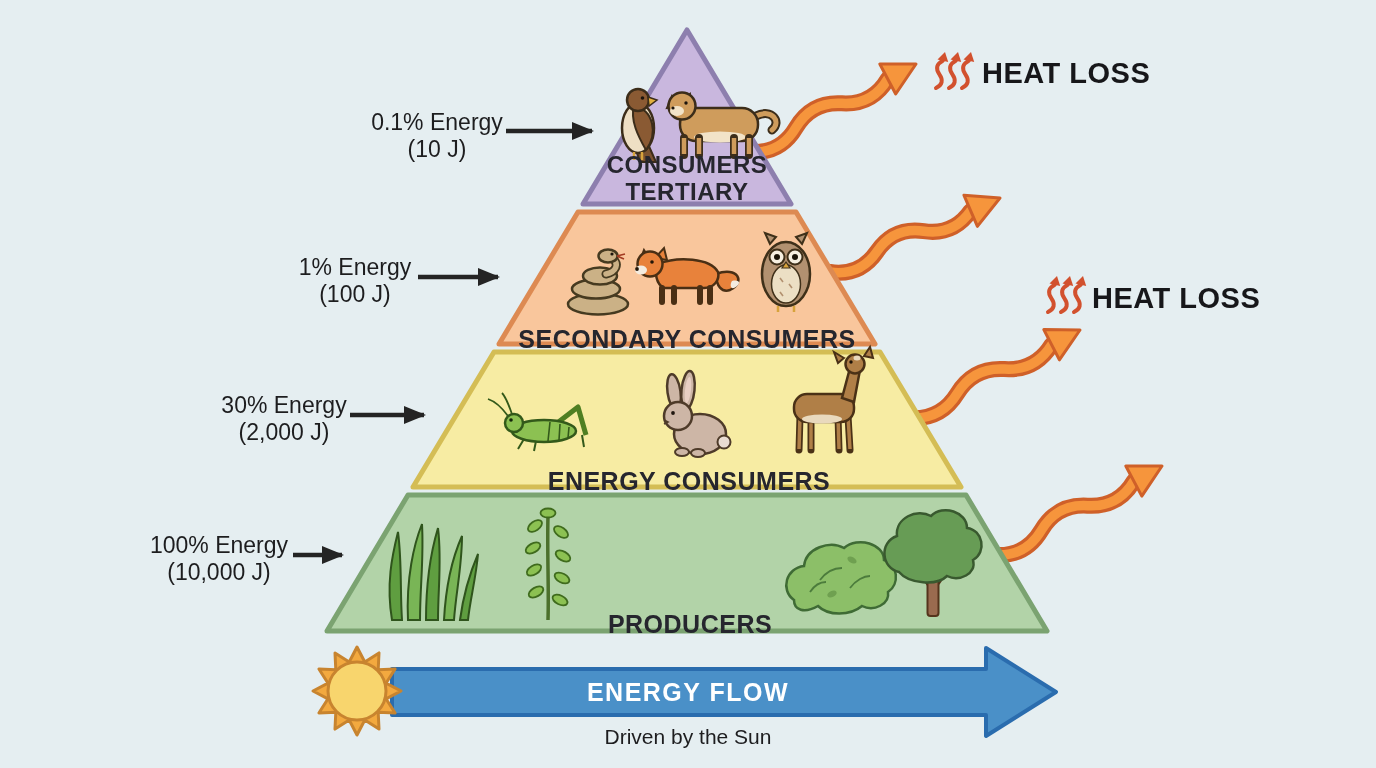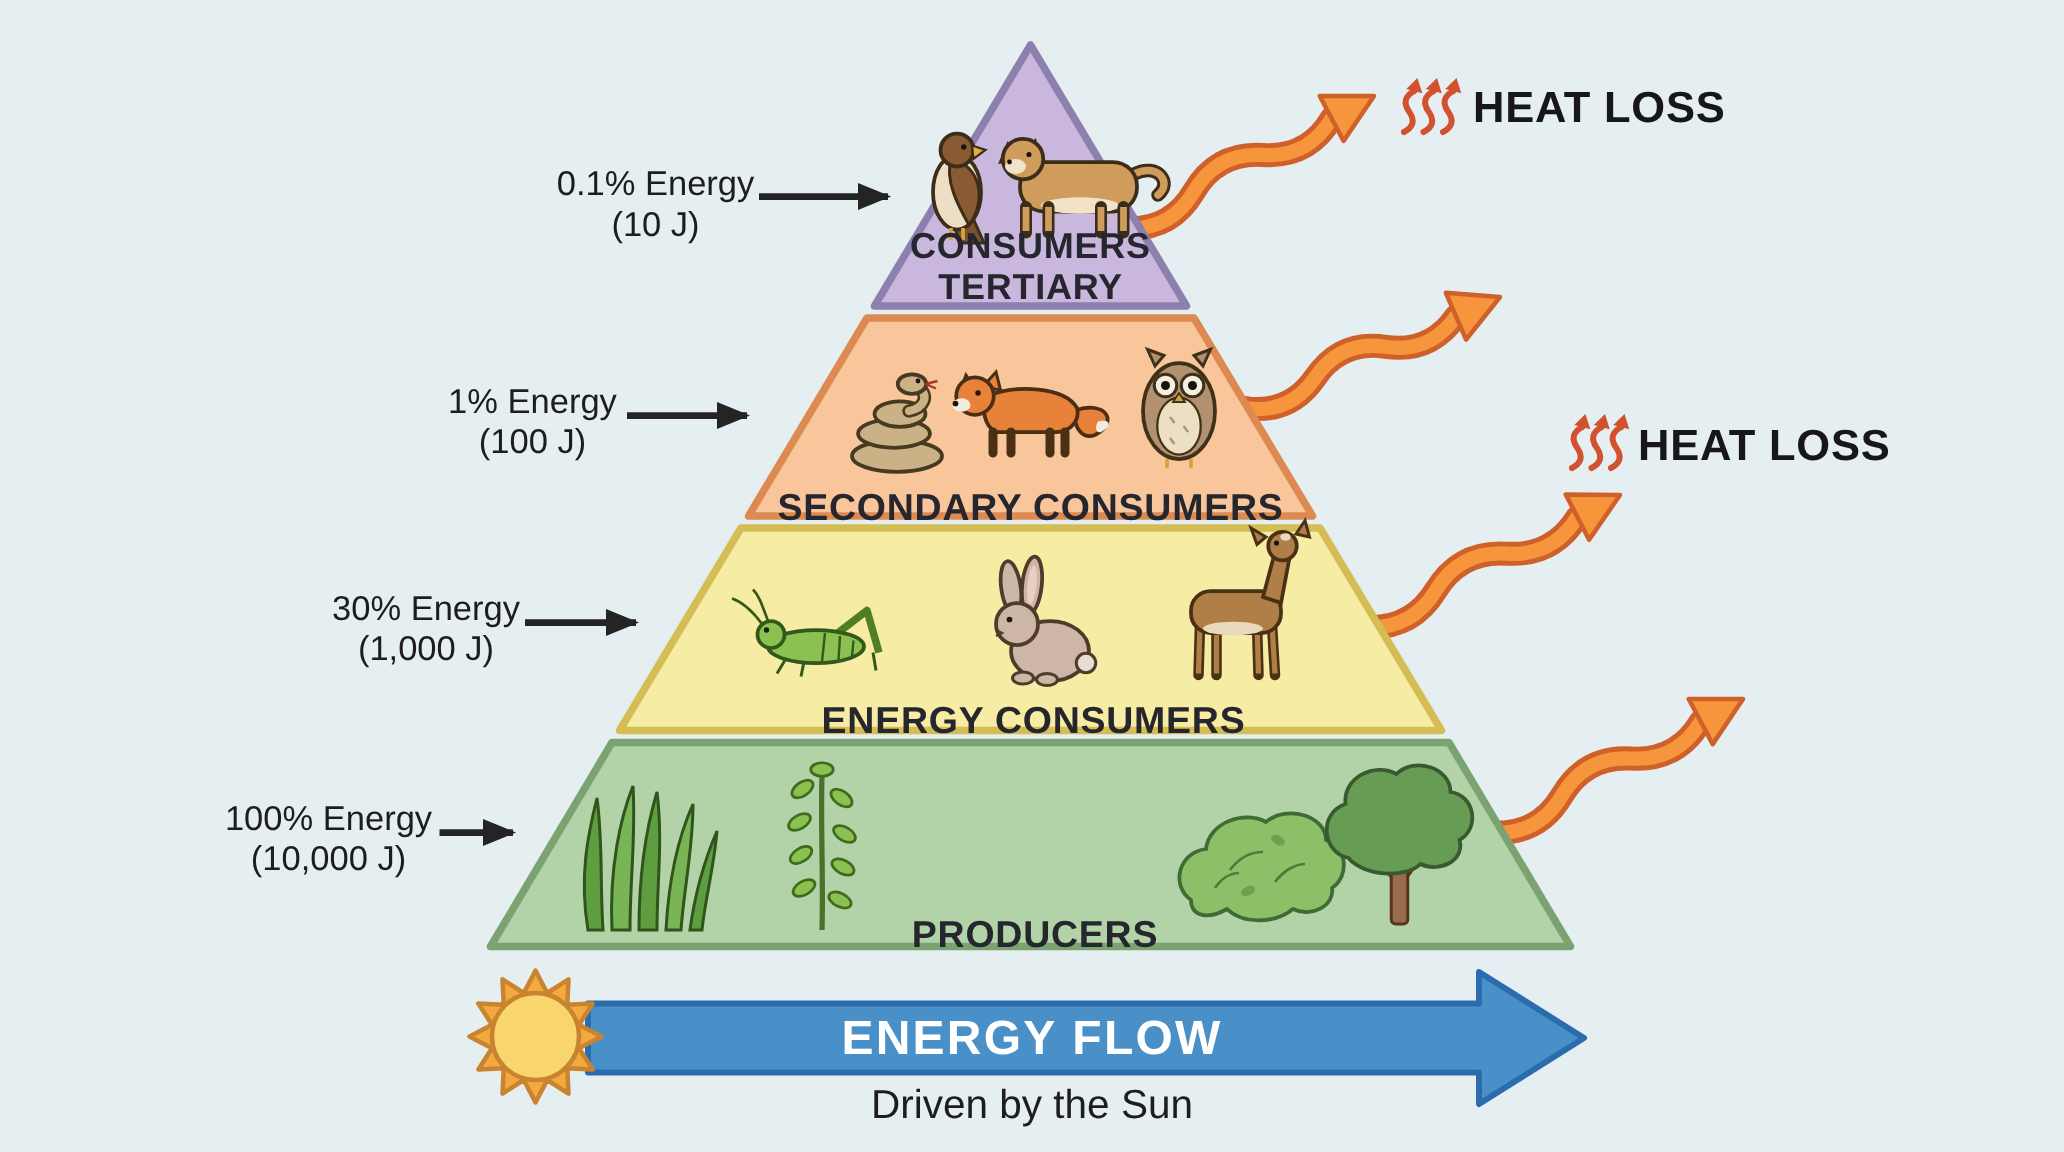--- a/index.html
+++ b/index.html
@@ -9,22 +9,22 @@
     font-family:"Liberation Sans", sans-serif;
   }
   svg.scene{position:absolute;left:0;top:0;}
   .overlay{position:absolute;transform:translate(-50%,-50%);text-align:center;white-space:nowrap;}
   .side-label{font-size:23px;line-height:27px;font-weight:500;color:#1d1d1f;}
   .level-label{font-weight:bold;color:#26262e;letter-spacing:.5px;}
   .level-label.two-line{font-size:24px;line-height:27px;}
   .level-label.one-line{font-size:25px;margin-top:12px;}
   .heatloss{position:absolute;transform:translate(0,-50%);font-size:29px;font-weight:bold;
     color:#17171a;letter-spacing:.5px;white-space:nowrap;}
-  .flow-label{font-size:32px;font-weight:bold;color:#ffffff;letter-spacing:1.5px;}
-  .flow-subtitle{font-size:27px;font-weight:500;color:#1d1d1f;}
+  .flow-label{font-size:25px;font-weight:bold;color:#ffffff;letter-spacing:1.5px;}
+  .flow-subtitle{font-size:21px;font-weight:500;color:#1d1d1f;}
   .ptr{stroke:#242424;stroke-width:4.5;}
 </style>
 </head>
 <body>
 
 <div class="canvas">
 
 <svg class="scene" width="1376" height="768" viewBox="0 0 1376 768">
   <defs>
     <marker id="arrowhead" markerWidth="22" markerHeight="18" refX="20" refY="9" orient="auto" markerUnits="userSpaceOnUse">
@@ -225,21 +225,21 @@
 <div class="overlay side-label" style="left:437px;top:136px;">
   <div>0.1% Energy</div>
   <div>(10 J)</div>
 </div>
 <div class="overlay side-label" style="left:355px;top:281px;">
   <div>1% Energy</div>
   <div>(100 J)</div>
 </div>
 <div class="overlay side-label" style="left:284px;top:419px;">
   <div>30% Energy</div>
-  <div>(1,000 J)</div>
+  <div>(2,000 J)</div>
 </div>
 <div class="overlay side-label" style="left:219px;top:559px;">
   <div>100% Energy</div>
   <div>(10,000 J)</div>
 </div>
 
 <div class="overlay level-label two-line" style="left:687px;top:178px;">
   <div>CONSUMERS</div>
   <div>TERTIARY</div>
 </div>

